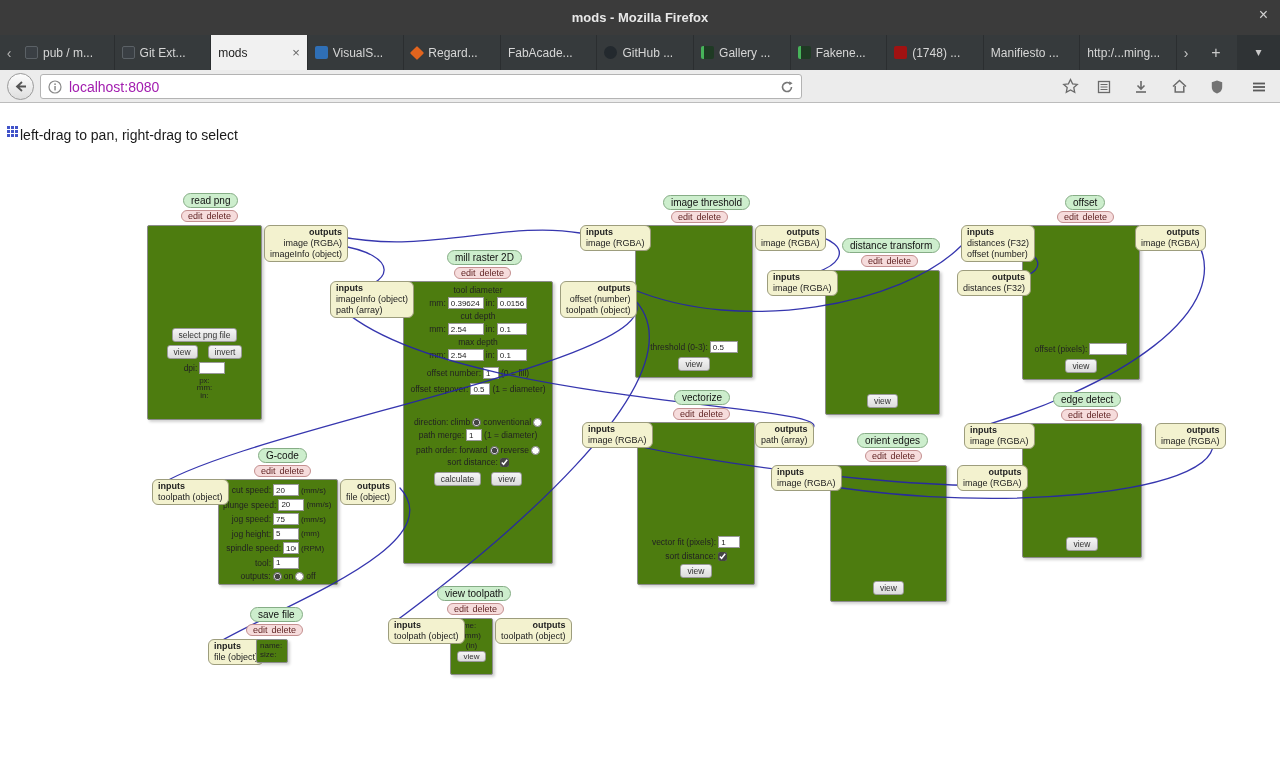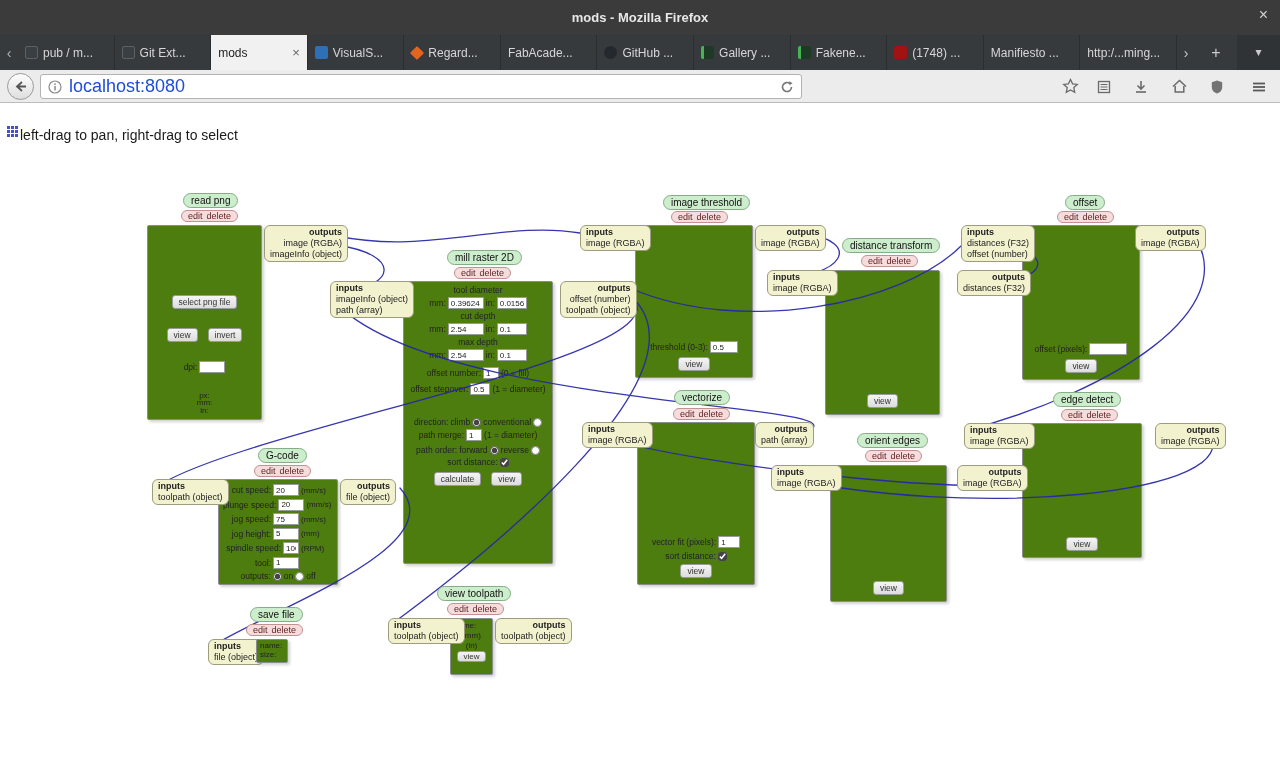--- a/index.html
+++ b/index.html
@@ -27,21 +27,21 @@
   .fav-red{background:#a11212}
   .tab-controls{position:absolute;right:0;top:0;height:35px;width:103px;display:flex;align-items:center;background:#363a3c}
   .tc{text-align:center;color:#cacaca}
   .tc.chev{width:18px;font-size:14px}
   .tc.newtab{width:42px;font-size:16px}
   .tc.list{width:43px;font-size:12px;background:#2f3335;height:35px;line-height:35px}
 
   .toolbar{position:absolute;left:0;top:70px;width:1280px;height:33px;background:#ececec;border-bottom:1px solid #bcbcbc}
   .back-btn{position:absolute;left:7px;top:3px;width:27px;height:27px;border:1px solid #9a9a9a;border-radius:50%;background:linear-gradient(#fdfdfd,#dedede);display:flex;align-items:center;justify-content:center}
   .urlbar{position:absolute;left:40px;top:4px;width:762px;height:25px;background:#fff;border:1px solid #b3b3b3;border-radius:3px;display:flex;align-items:center;padding:0 7px;gap:7px}
-  .url-text{font-size:18px;color:#1d4ed8;flex:1}
+  .url-text{font-size:14px;color:#a21caf;flex:1}
   .searchbar{position:absolute;left:810px;top:4px;width:238px;height:25px;background:#fff;border:1px solid #b3b3b3;border-radius:3px;display:flex;align-items:center;padding:0 7px;gap:6px}
   .searchbar input{border:none;outline:none;flex:1;font-size:13px;color:#333;font-family:inherit;background:transparent}
   .searchbar input::placeholder{color:#9a9a9a}
   .tool-icon{position:absolute;top:7px;width:19px;height:19px;display:flex;align-items:center;justify-content:center}
 
   
   .canvas{position:absolute;left:0;top:103px;width:1280px;height:670px;background:#fff}
   .hint-icon{position:absolute;left:7px;top:23px}
   .hint{position:absolute;left:20px;top:24px;font-size:14px;color:#1a1a1a}
   .wires{position:absolute;left:0;top:0;width:1280px;height:670px;z-index:5;pointer-events:none}
@@ -216,21 +216,21 @@
   <div class="mod-edit" style="left:181px;top:107px">
     <span>edit</span>
     <span>delete</span>
   </div>
   <div class="io out" style="left:264px;top:122px">
     <div class="hd">outputs</div>
     <div>image (RGBA)</div>
     <div>imageInfo (object)</div>
   </div>
   <div class="panel" style="left:147px;top:122px;width:115px;height:195px">
-    <div class="col" style="justify-content:flex-end;padding-bottom:5px;gap:19px">
+    <div class="col" style="justify-content:flex-end;padding-bottom:20px;gap:3px">
       <button class="btn">select png file</button>
       <div class="row" style="gap:10px">
         <button class="btn">view</button>
         <button class="btn">invert</button>
       </div>
       <div class="row">
         <span>dpi:</span>
         <input class="tin" style="width: 26px;">
       </div>
       <div style="font-size:8px;line-height:7.5px;text-align:center">

